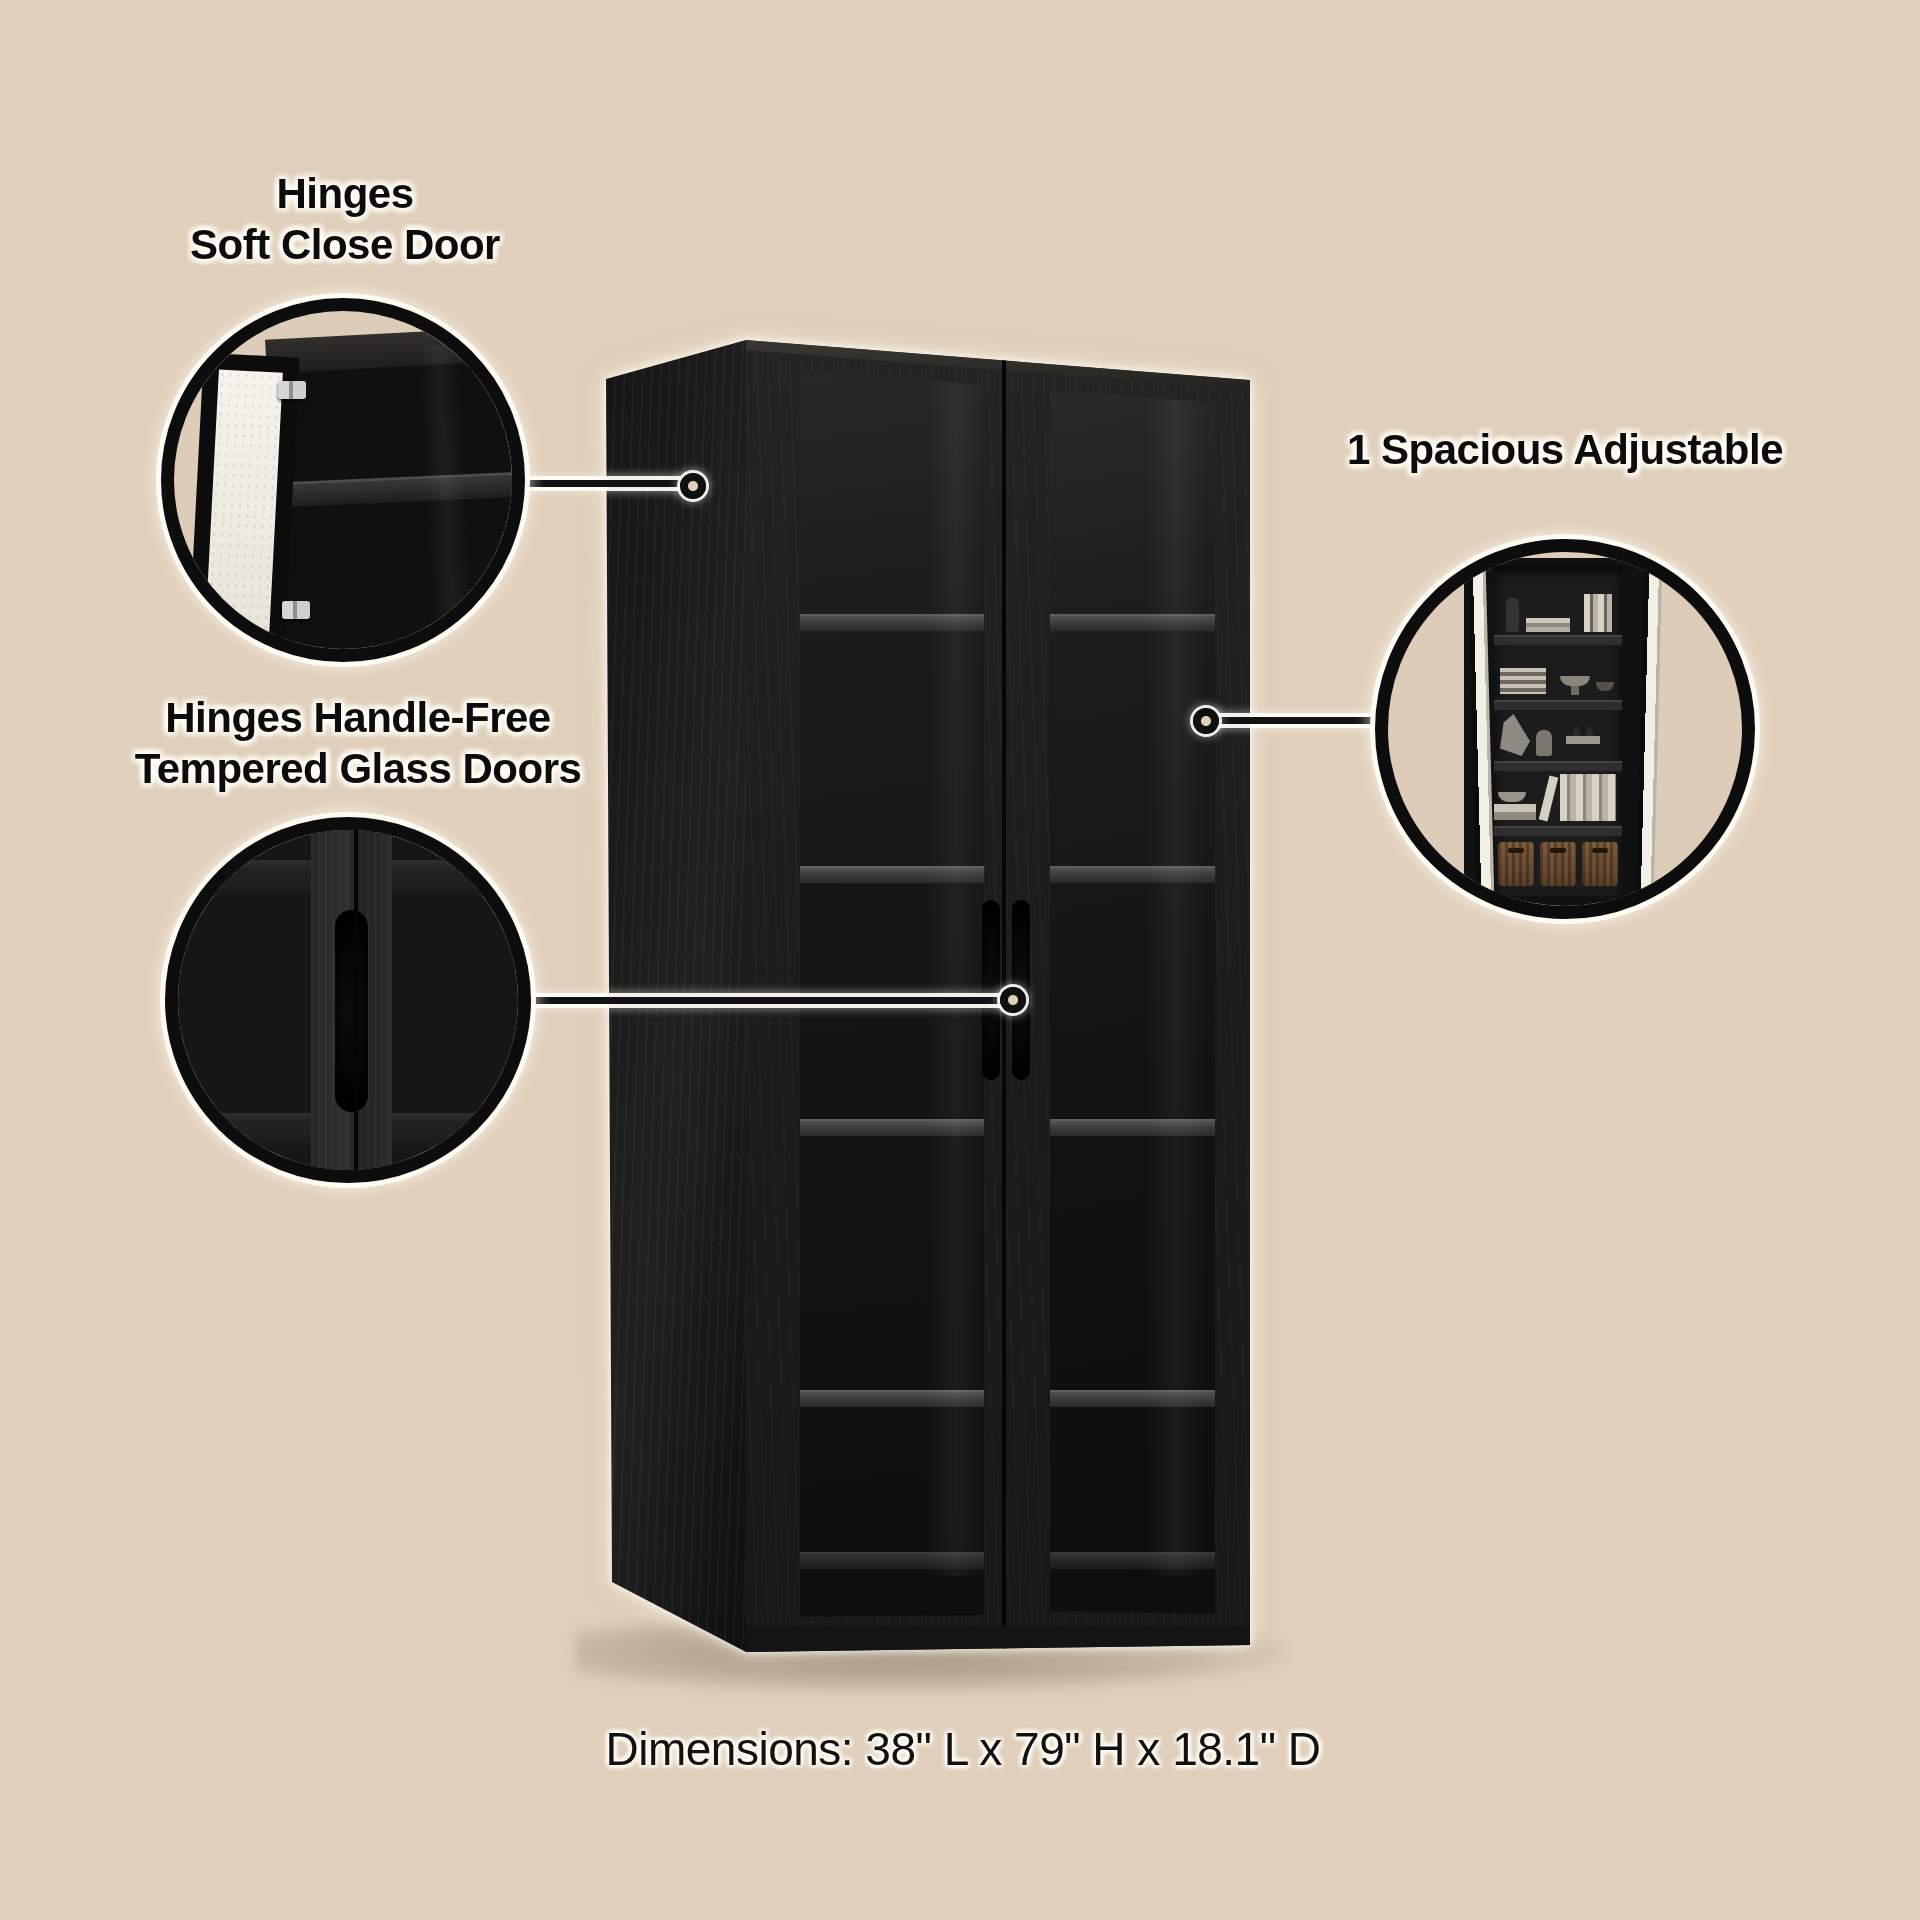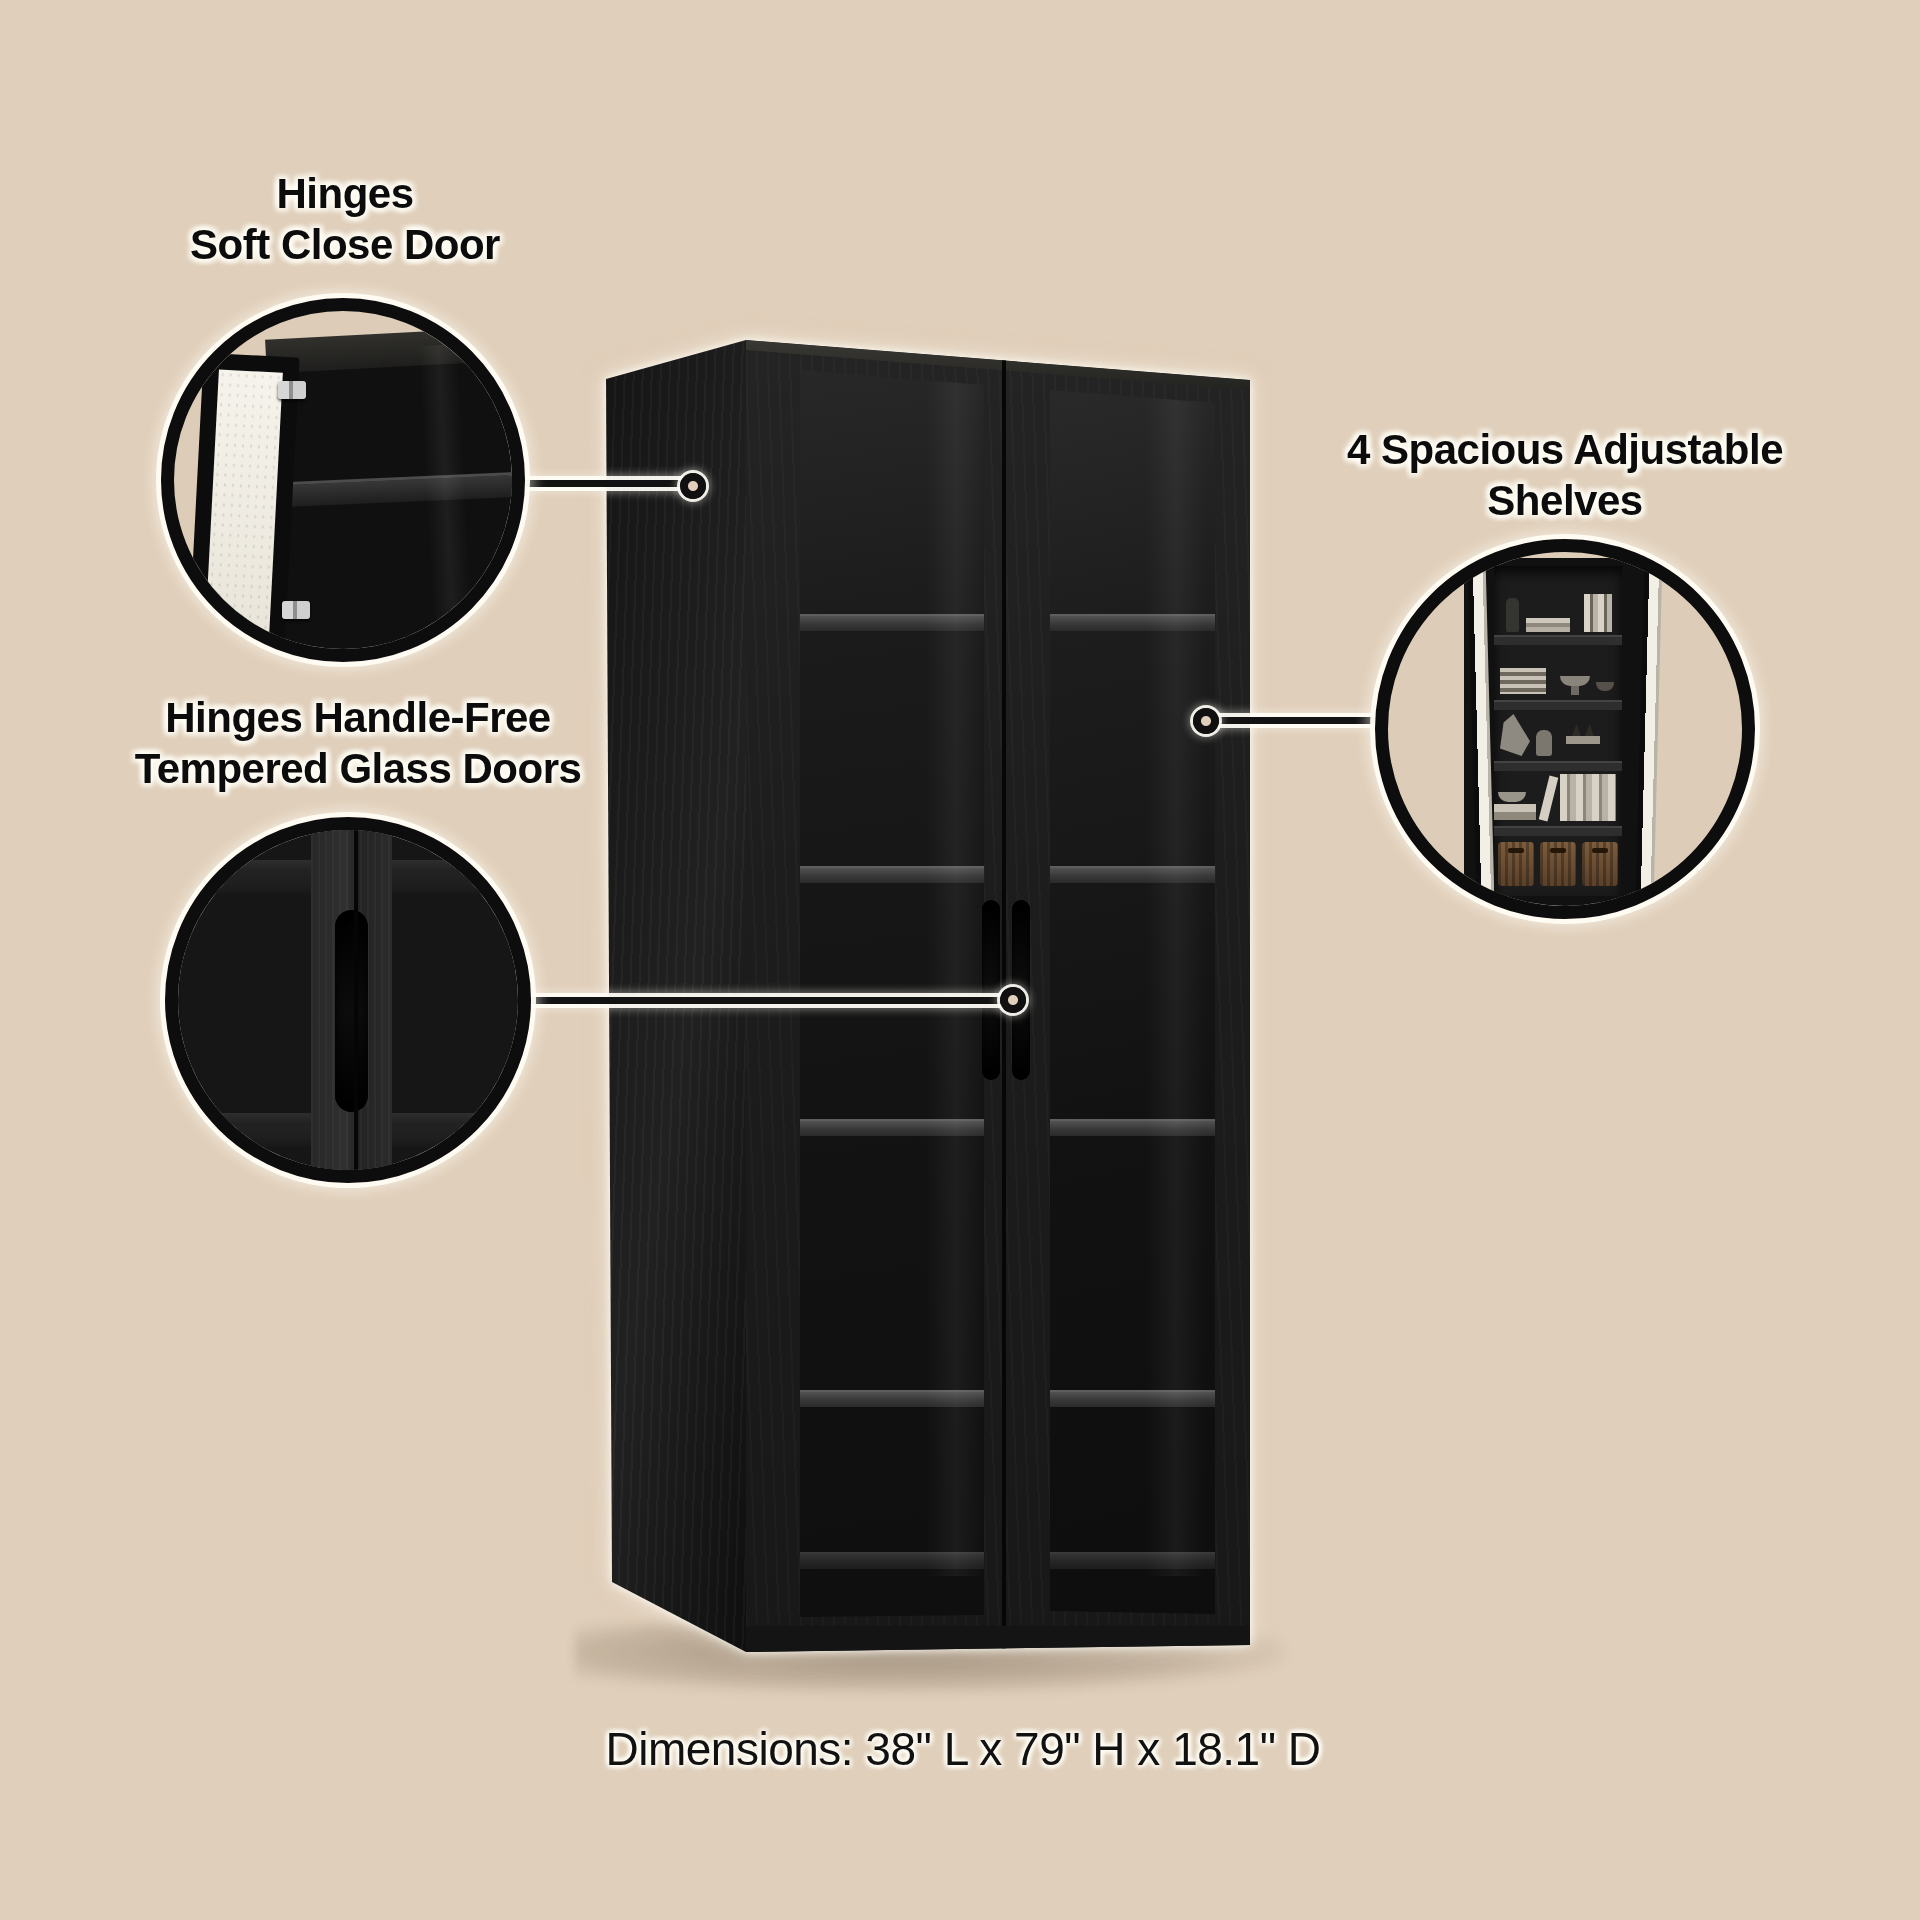--- a/index.html
+++ b/index.html
@@ -256,19 +256,18 @@
     <div>Hinges</div>
     <div>Soft Close Door</div>
   </div>
 
   <div class="callout-title" style="left:108px;top:692px;width:500px;">
     <div>Hinges Handle-Free</div>
     <div>Tempered Glass Doors</div>
   </div>
 
   <div class="callout-title" style="left:1315px;top:424px;width:500px;">
-    <div>4 Spacious Adjustable</div>
-    <div>Shelves</div>
+    <div>1 Spacious Adjustable</div>
   </div>
 
   <div class="dims-text" style="left:463px;top:1722px;width:1000px;">Dimensions: 38" L x 79" H x 18.1" D</div>
 
 </div>
 
 </body></html>

